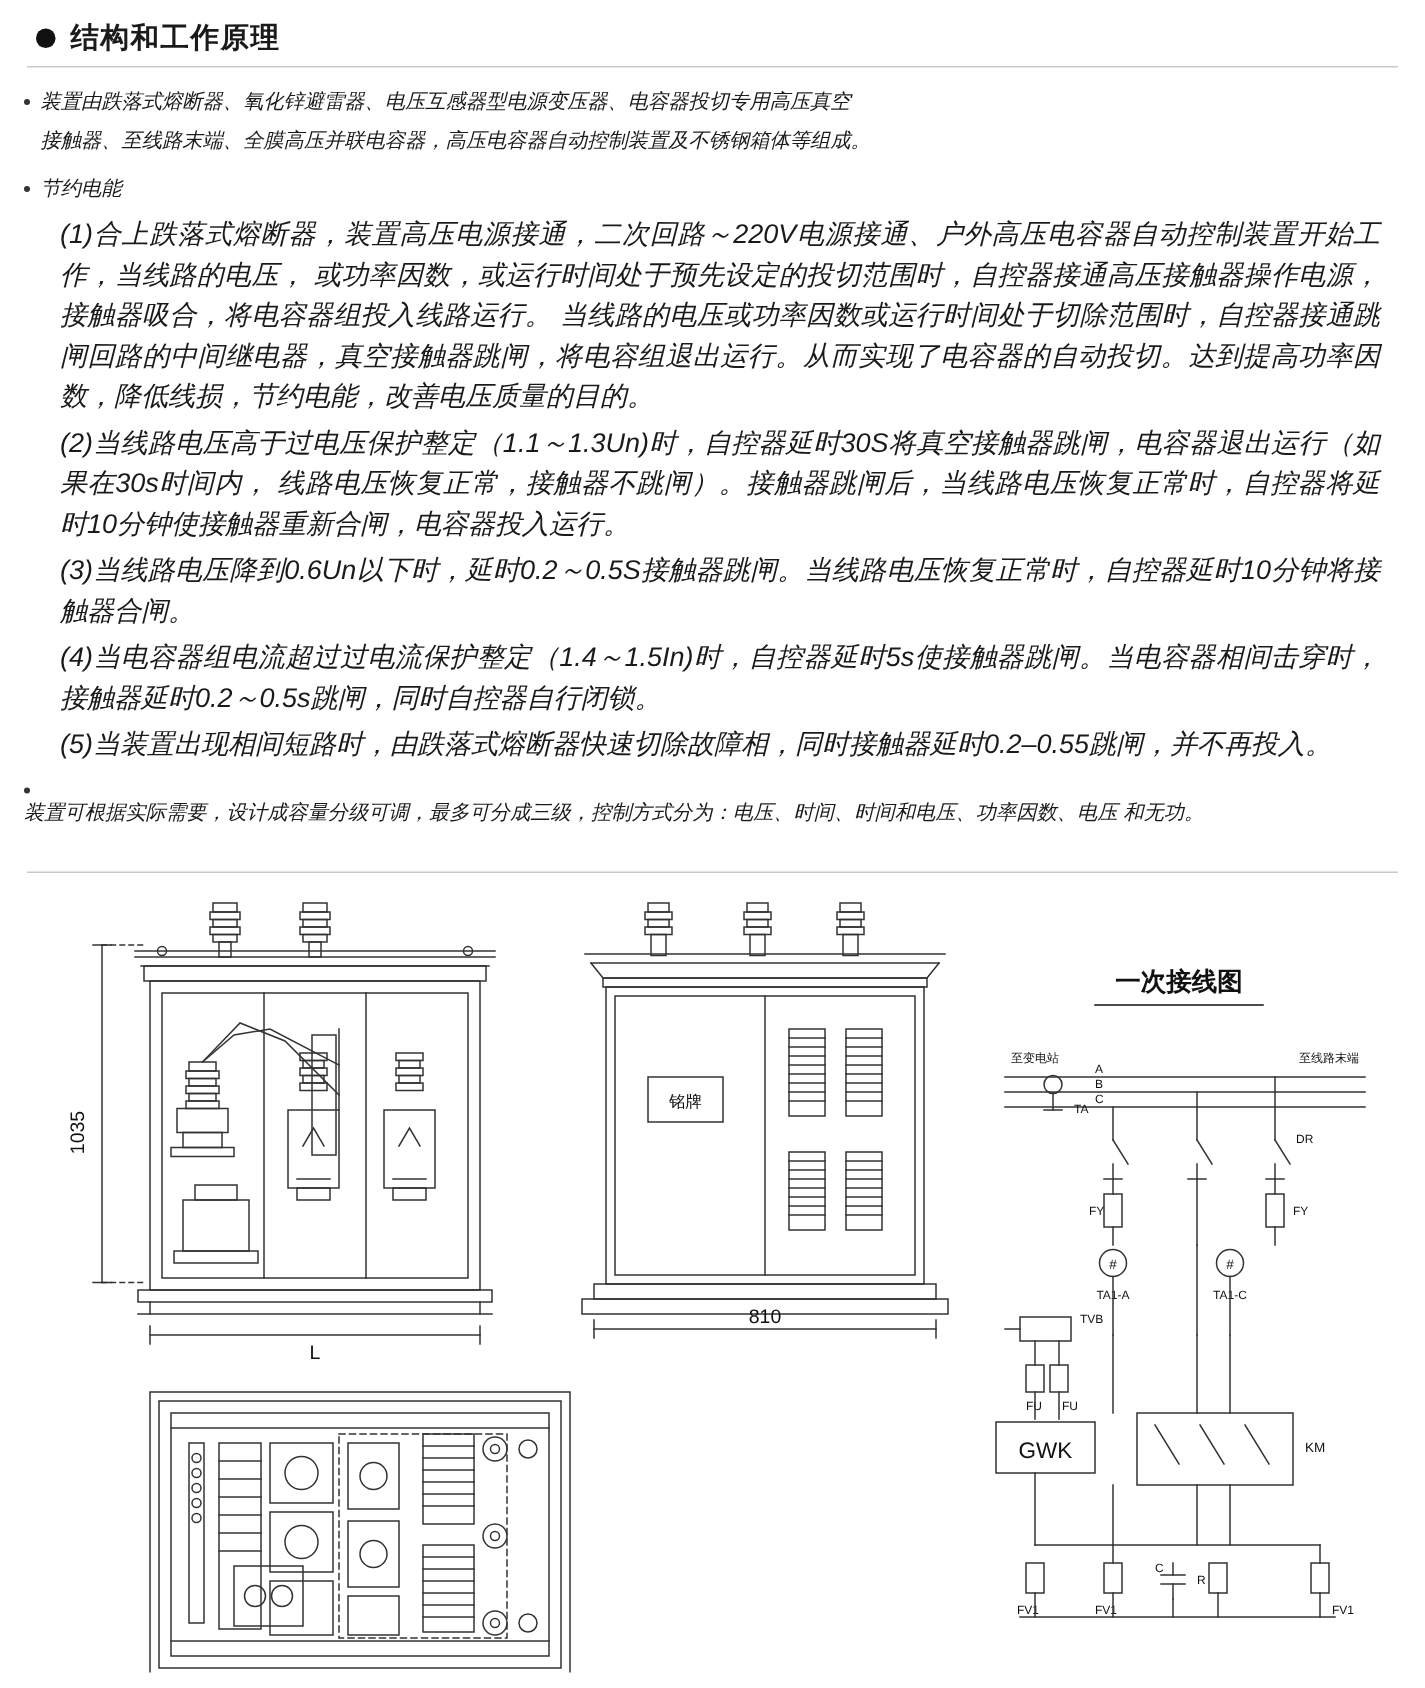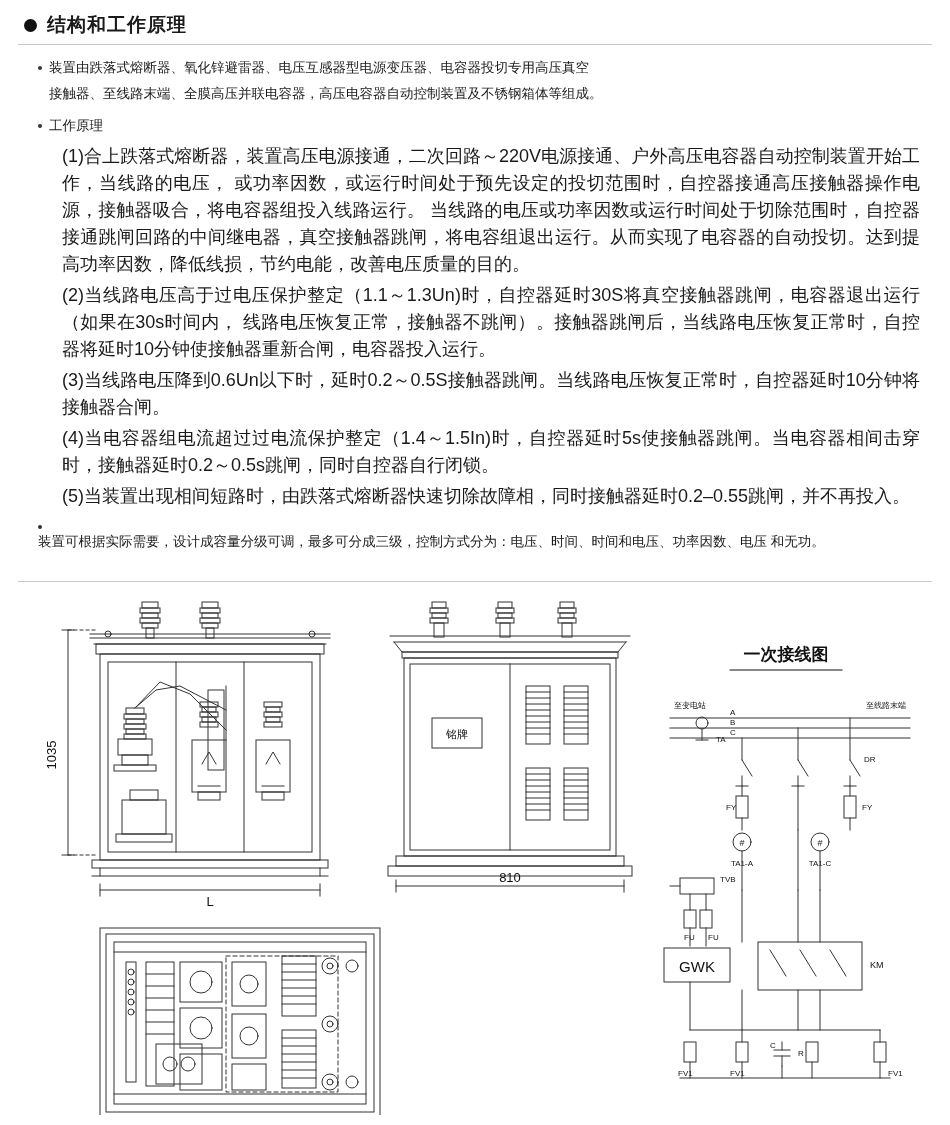--- a/index.html
+++ b/index.html
@@ -26,21 +26,21 @@
   .sec-head .title {
     font-size:19px; font-weight:bold; letter-spacing:1px;
     white-space:nowrap;
   }
   .hr {
     height:1px; background:#c9c9c9; margin:2px 18px 0 18px;
   }
   #sec1 { padding-top:8px; }
 
   
-  .content { padding:10px 30px 0 38px; }
+  .content { padding:10px 30px 0 16px;font-style:italic; }
   .li { display:flex; align-items:flex-start; margin-bottom:2px; }
   .li .dot {
     width:4px; height:4px; border-radius:50%; background:#333;
     margin:11px 7px 0 0; flex:0 0 auto;
   }
   .li .txt { font-size:13.5px; line-height:26px; }
   .para {
     font-size:18px; line-height:27px;
     margin:4px 0 4px 12px;
     text-align:justify;
@@ -77,21 +77,21 @@
       <div class="li">
         <span class="dot"></span>
         <div>
           <div class="txt">装置由跌落式熔断器、氧化锌避雷器、电压互感器型电源变压器、电容器投切专用高压真空</div>
           <div class="txt">接触器、至线路末端、全膜高压并联电容器，高压电容器自动控制装置及不锈钢箱体等组成。</div>
         </div>
       </div>
 
       <div class="li" style="margin-top:6px;">
         <span class="dot"></span>
-        <div class="txt">工作原理</div>
+        <div class="txt">节约电能</div>
       </div>
 
       <div class="indent-block">
         <div class="para">(1)合上跌落式熔断器，装置高压电源接通，二次回路～220V电源接通、户外高压电容器自动控制装置开始工作，当线路的电压，  或功率因数，或运行时间处于预先设定的投切范围时，自控器接通高压接触器操作电源，接触器吸合，将电容器组投入线路运行。  当线路的电压或功率因数或运行时间处于切除范围时，自控器接通跳闸回路的中间继电器，真空接触器跳闸，将电容组退出运行。从而实现了电容器的自动投切。达到提高功率因数，降低线损，节约电能，改善电压质量的目的。</div>
         <div class="para">(2)当线路电压高于过电压保护整定（1.1～1.3Un)时，自控器延时30S将真空接触器跳闸，电容器退出运行（如果在30s时间内，  线路电压恢复正常，接触器不跳闸）。接触器跳闸后，当线路电压恢复正常时，自控器将延时10分钟使接触器重新合闸，电容器投入运行。</div>
         <div class="para">(3)当线路电压降到0.6Un以下时，延时0.2～0.5S接触器跳闸。当线路电压恢复正常时，自控器延时10分钟将接触器合闸。</div>
         <div class="para">(4)当电容器组电流超过过电流保护整定（1.4～1.5In)时，自控器延时5s使接触器跳闸。当电容器相间击穿时，接触器延时0.2～0.5s跳闸，同时自控器自行闭锁。</div>
         <div class="para">(5)当装置出现相间短路时，由跌落式熔断器快速切除故障相，同时接触器延时0.2–0.55跳闸，并不再投入。</div>
       </div>
 

